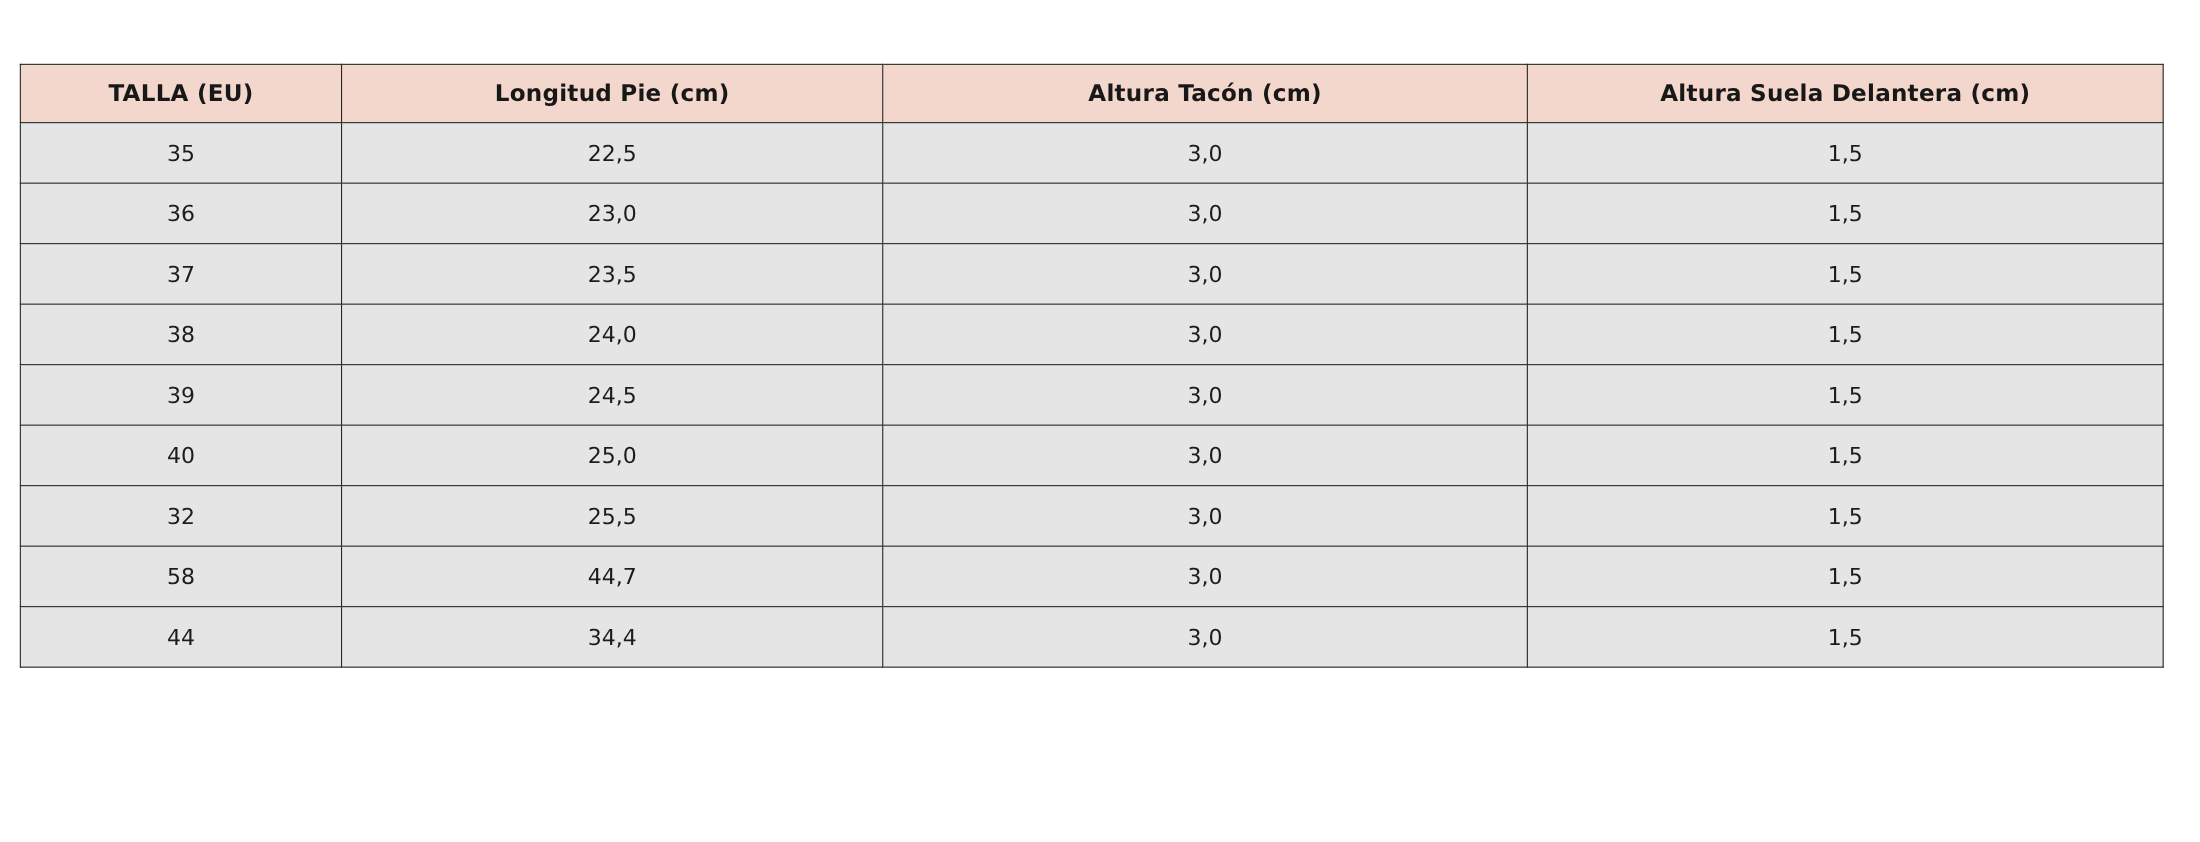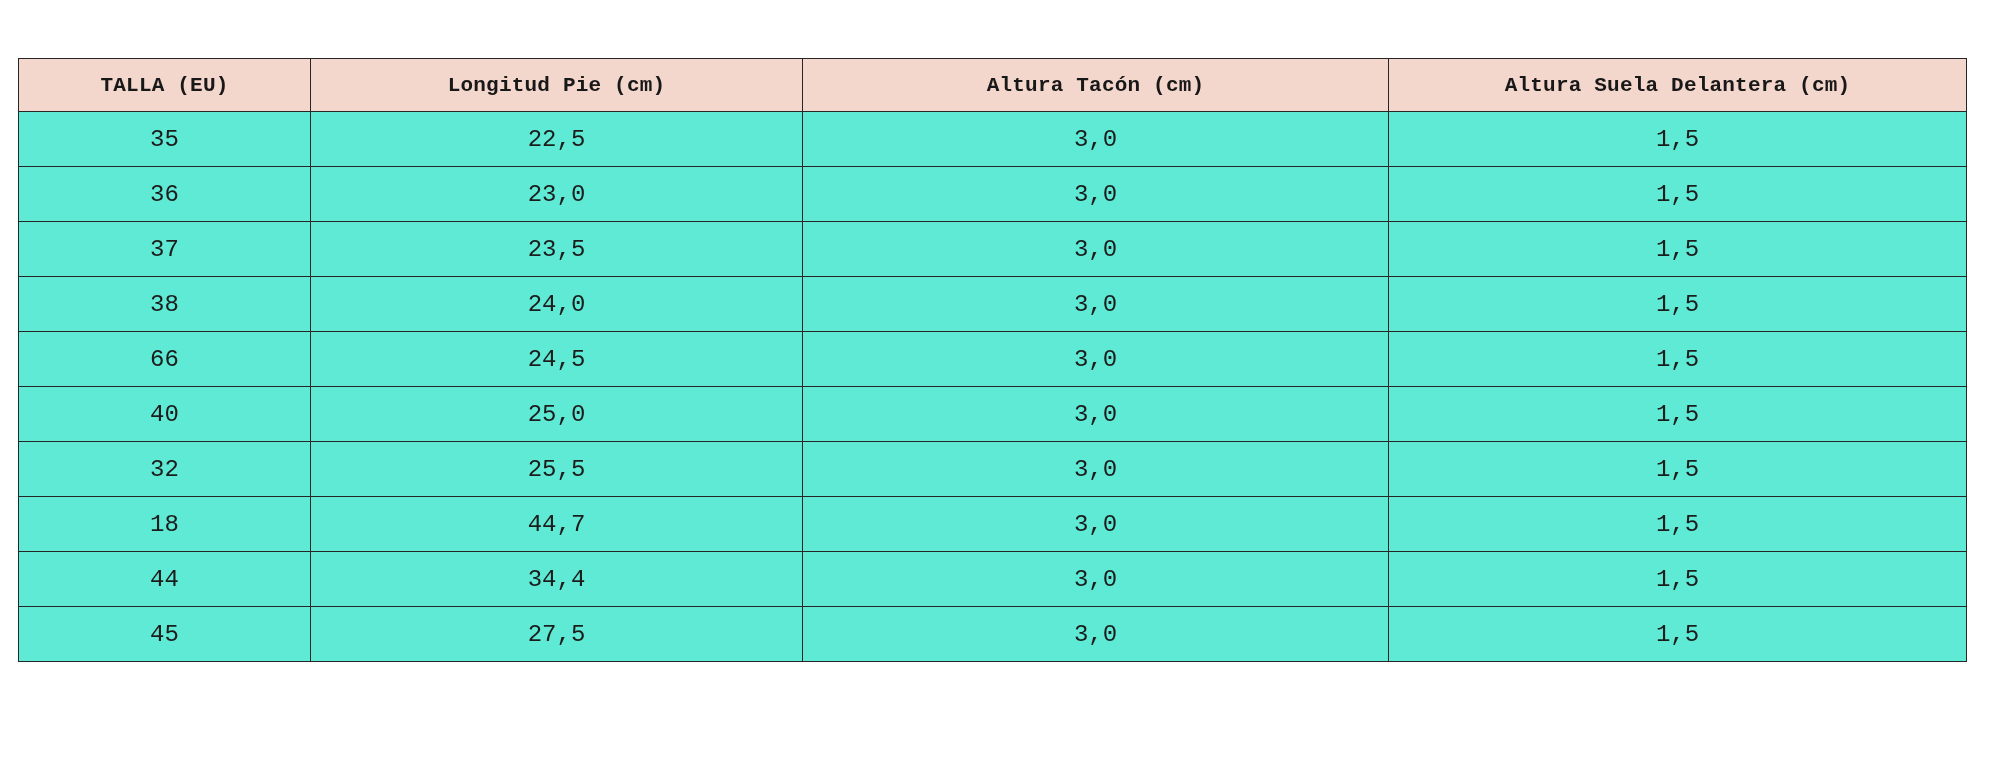--- a/index.html
+++ b/index.html
@@ -18,21 +18,20 @@
     position: relative;
     width: 2000px;
     height: 765px;
     background: #ffffff;
   }
   .table-wrap {
     position: absolute;
     left: 18px;
     top: 58px;
     width: 1948px;
-    font-family: Liberation Mono, monospace;
   }
   table.size-table {
     border-collapse: collapse;
     width: 1948px;
     table-layout: fixed;
     background: #fbfbfb;
   }
   table.size-table th,
   table.size-table td {
     border: 1px solid #262626;
@@ -41,22 +40,22 @@
   }
   table.size-table thead th {
     background: #f3d6cc;
     font-weight: bold;
     font-size: 21px;
     height: 50px;
     letter-spacing: 0.2px;
     color: #181818;
   }
   table.size-table tbody td {
-    background: #5eead4;
-    font-size: 24px;
+    background: #e5e5e5;
+    font-size: 20px;
     font-weight: normal;
     height: 52px;
     color: #1c1c1c;
   }
   col.c0 { width: 292px; }
   col.c1 { width: 492px; }
   col.c2 { width: 586px; }
   col.c3 { width: 578px; }
 </style>
 </head>
@@ -98,51 +97,45 @@
           <td>3,0</td>
           <td>1,5</td>
         </tr>
         <tr>
           <td>38</td>
           <td>24,0</td>
           <td>3,0</td>
           <td>1,5</td>
         </tr>
         <tr>
-          <td>66</td>
+          <td>39</td>
           <td>24,5</td>
           <td>3,0</td>
           <td>1,5</td>
         </tr>
         <tr>
           <td>40</td>
           <td>25,0</td>
           <td>3,0</td>
           <td>1,5</td>
         </tr>
         <tr>
           <td>32</td>
           <td>25,5</td>
           <td>3,0</td>
           <td>1,5</td>
         </tr>
         <tr>
-          <td>18</td>
+          <td>58</td>
           <td>44,7</td>
           <td>3,0</td>
           <td>1,5</td>
         </tr>
         <tr>
           <td>44</td>
           <td>34,4</td>
           <td>3,0</td>
           <td>1,5</td>
         </tr>
-        <tr>
-          <td>45</td>
-          <td>27,5</td>
-          <td>3,0</td>
-          <td>1,5</td>
-        </tr>
       </tbody>
     </table>
   </div>
 </div>
 
 </body></html>

